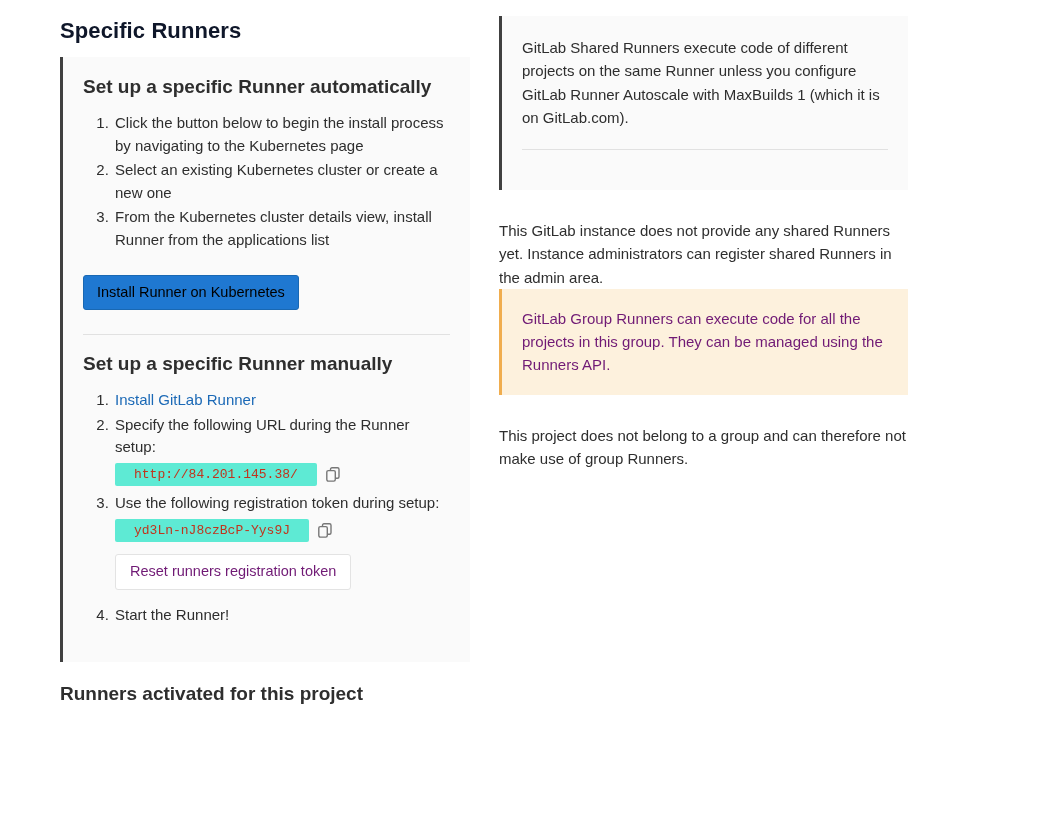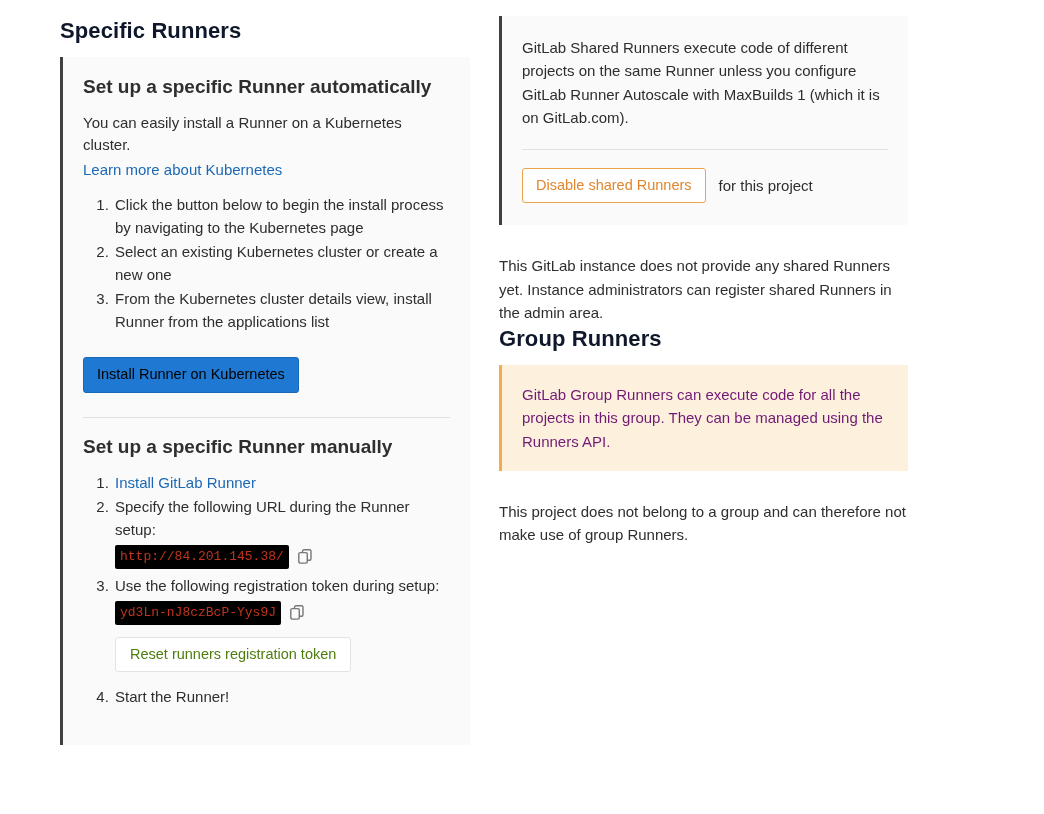--- a/index.html
+++ b/index.html
@@ -63,42 +63,42 @@
   .btn-primary {
     background: #1f78d1;
     border-color: #1968b3;
     color: #000000;
     padding: 8px 13px;
     margin: 22px 0 4px 0;
   }
   .btn-default {
     background: #ffffff;
     border-color: #e3e3e3;
-    color: #4d7c0f;
+    color: #701a75;
     padding: 8px 14px;
   }
   .btn-warning-outline {
     background: #ffffff;
     border-color: #eba44a;
     color: #e2862d;
     padding: 8px 13px;
   }
 
   hr.divider {
     border: none;
     border-top: 1px solid #e1e1e1;
     margin: 20px 0 18px 0;
   }
 
   code.snippet {
     font-family: "Liberation Mono", "DejaVu Sans Mono", monospace;
     font-size: 13px;
     color: #c0341d;
-    background: #000000;
-    padding: 2px 5px;
+    background: #5eead4;
+    padding: 2px 19px;
     border-radius: 2px;
   }
   .code-line { margin: 4px 0 6px 0; display: flex; align-items: center; gap: 9px; }
 
   .icon-btn {
     background: transparent;
     border: none;
     cursor: pointer;
     padding: 0;
     display: inline-flex;
@@ -136,24 +136,20 @@
 <div class="page">
 
   <div class="col-left">
 
     <h2 class="section-title">Specific Runners</h2>
 
     <div class="callout">
 
       <h3>Set up a specific Runner automatically</h3>
 
-      <p>
-        <span>You can easily install a Runner on a Kubernetes cluster.</span><br>
-        <a class="link-block">Learn more about Kubernetes</a>
-      </p>
 
       <ol class="steps">
         <li>Click the button below to begin the install process by navigating to the Kubernetes page</li>
         <li>Select an existing Kubernetes cluster or create a new one</li>
         <li>From the Kubernetes cluster details view, install Runner from the applications list</li>
       </ol>
 
       <button class="btn btn-primary">Install Runner on Kubernetes</button>
 
       <hr class="divider">
@@ -193,37 +189,33 @@
           </div>
           <div class="reset-wrap">
             <button class="btn btn-default">Reset runners registration token</button>
           </div>
         </li>
         <li>Start the Runner!</li>
       </ol>
       <div style="height:14px"></div>
     </div>
 
+    <h3 class="activated-heading">Runners activated for this project</h3>
 
   </div>
 
   <div class="col-right">
 
 
     <div class="callout shared-card">
       <p style="margin-top:3px;">GitLab Shared Runners execute code of different projects on the same Runner unless you configure GitLab Runner Autoscale with MaxBuilds 1 (which it is on GitLab.com).</p>
       <hr class="divider">
-      <div class="disable-row">
-        <button class="btn btn-warning-outline">Disable shared Runners</button>
-        <span>for this project</span>
-      </div>
     </div>
 
     <p class="note-para">This GitLab instance does not provide any shared Runners yet. Instance administrators can register shared Runners in the admin area.</p>
 
-    <h2 class="section-title group-title">Group Runners</h2>
 
     <div class="callout-warning">GitLab Group Runners can execute code for all the projects in this group. They can be managed using the Runners API.</div>
 
     <p class="note-para">This project does not belong to a group and can therefore not make use of group Runners.</p>
   </div>
 
 </div>
 
 </body></html>

